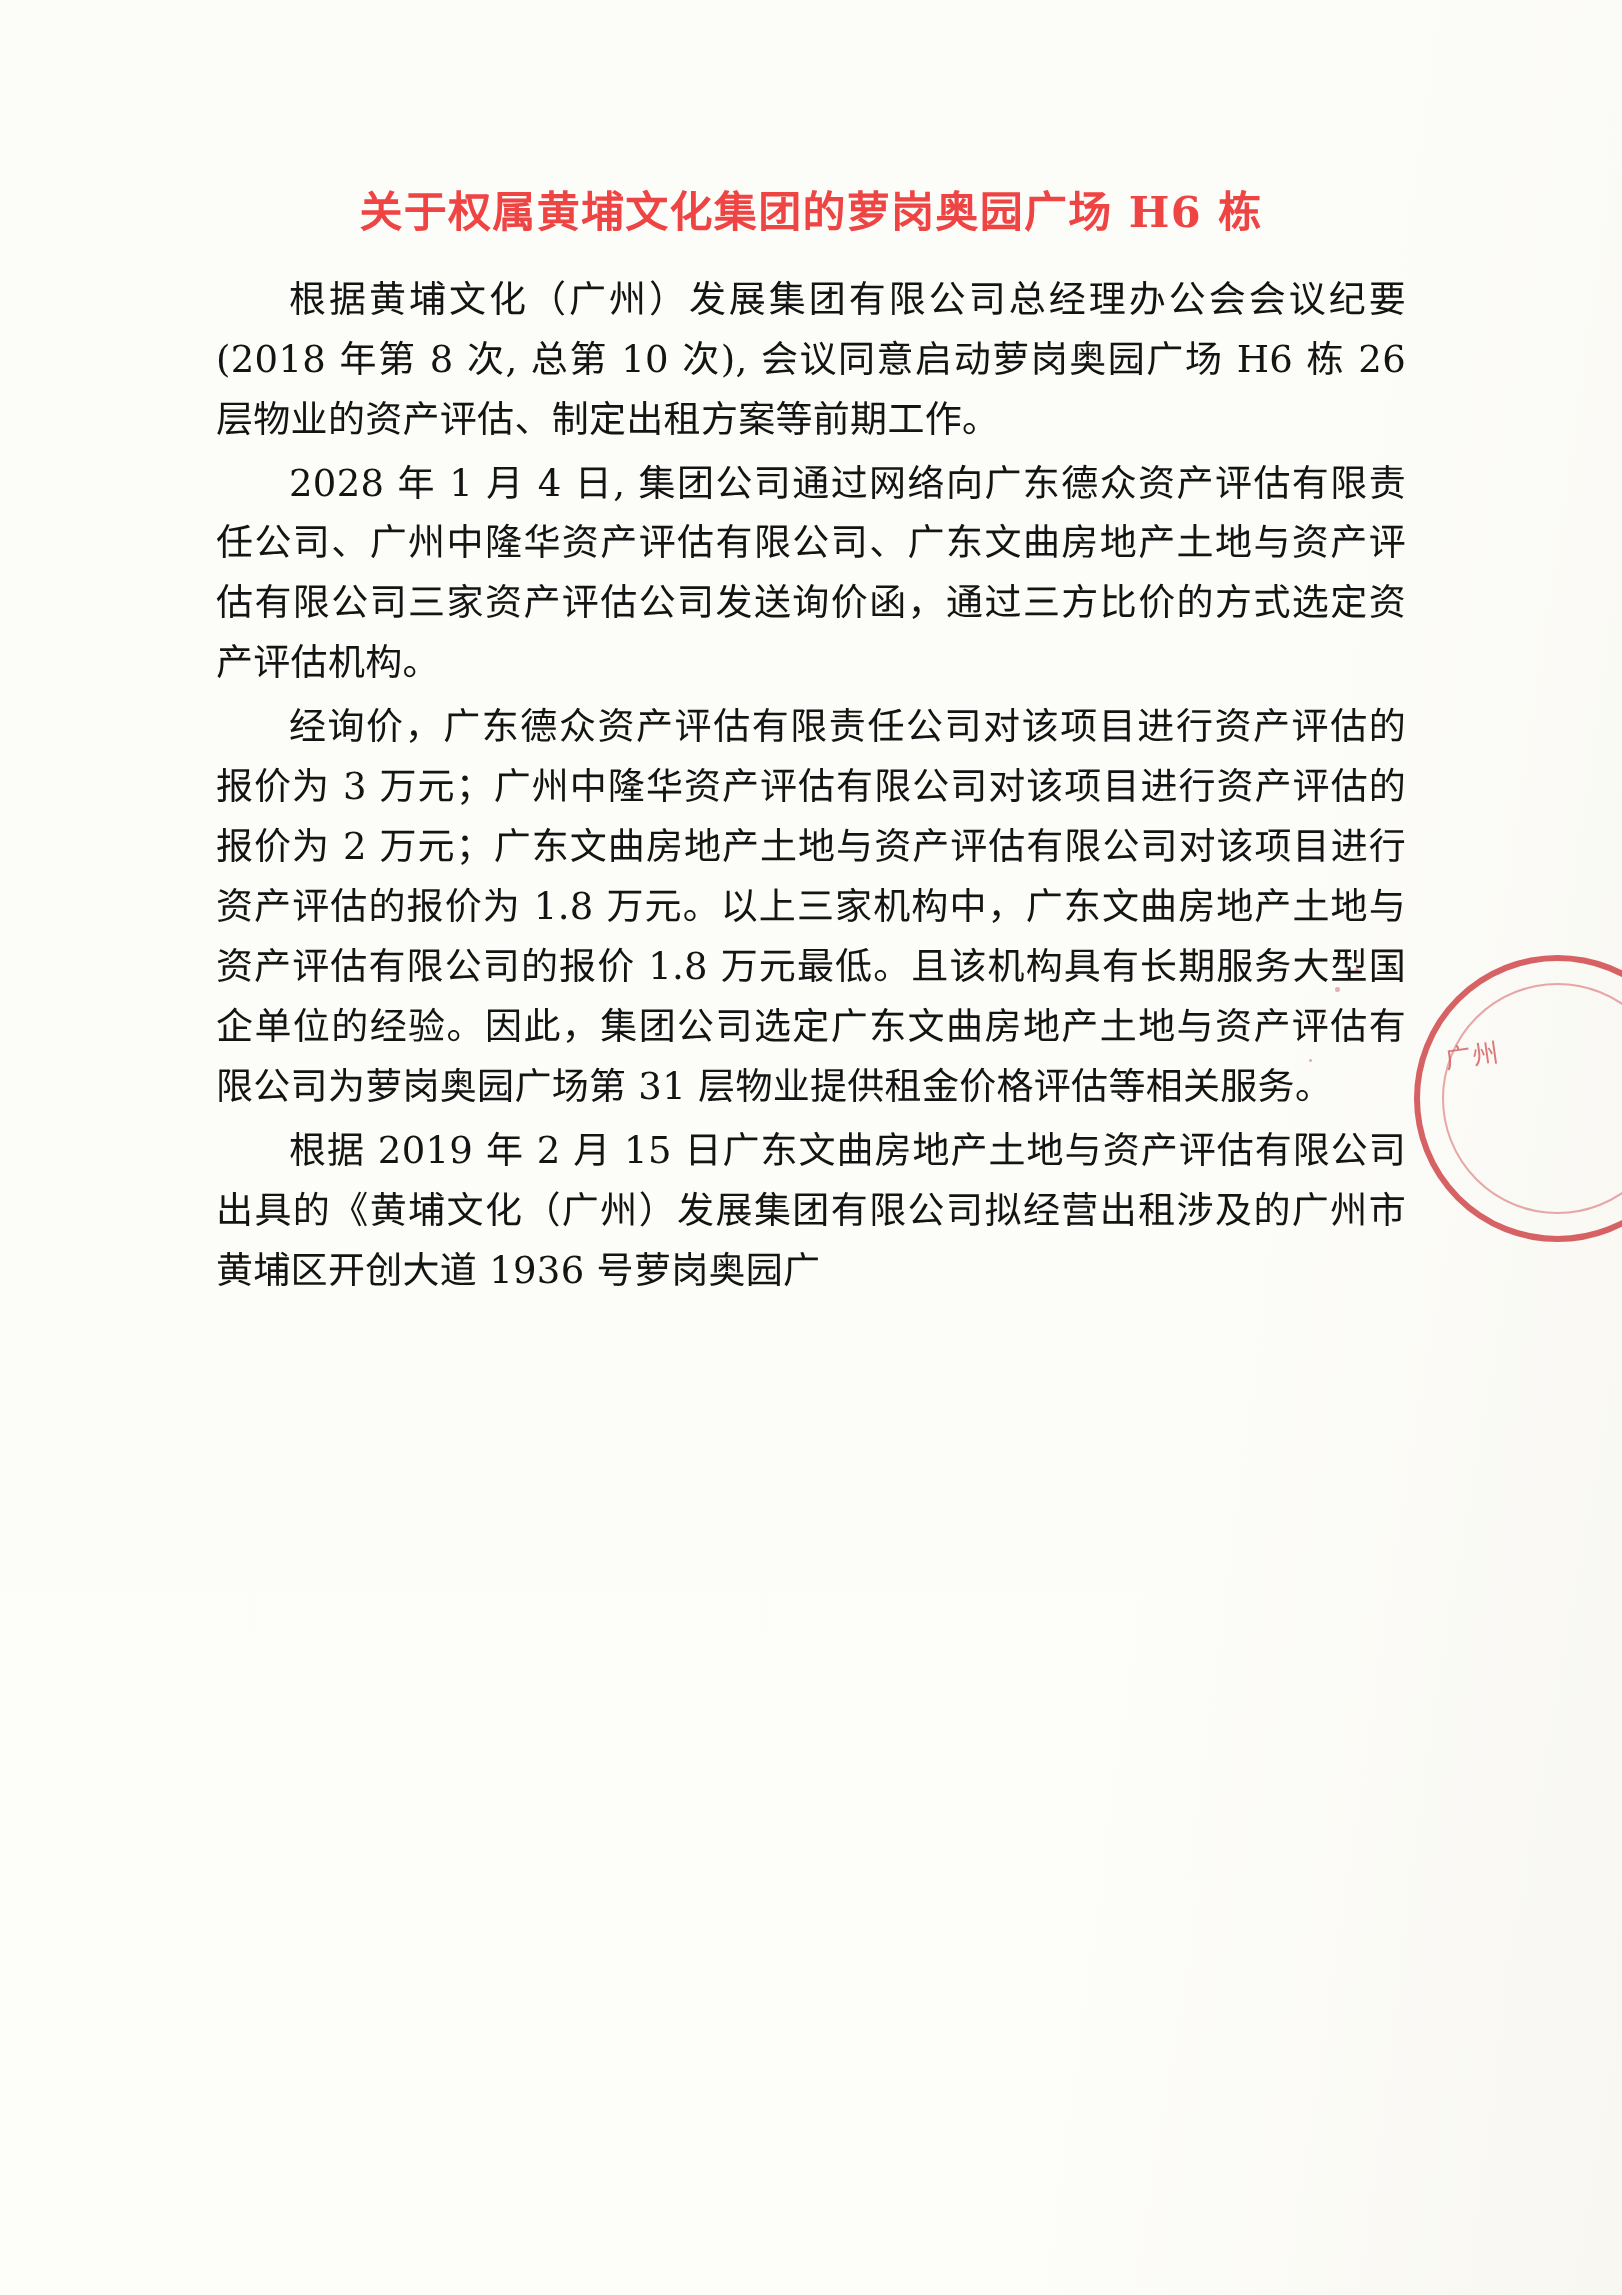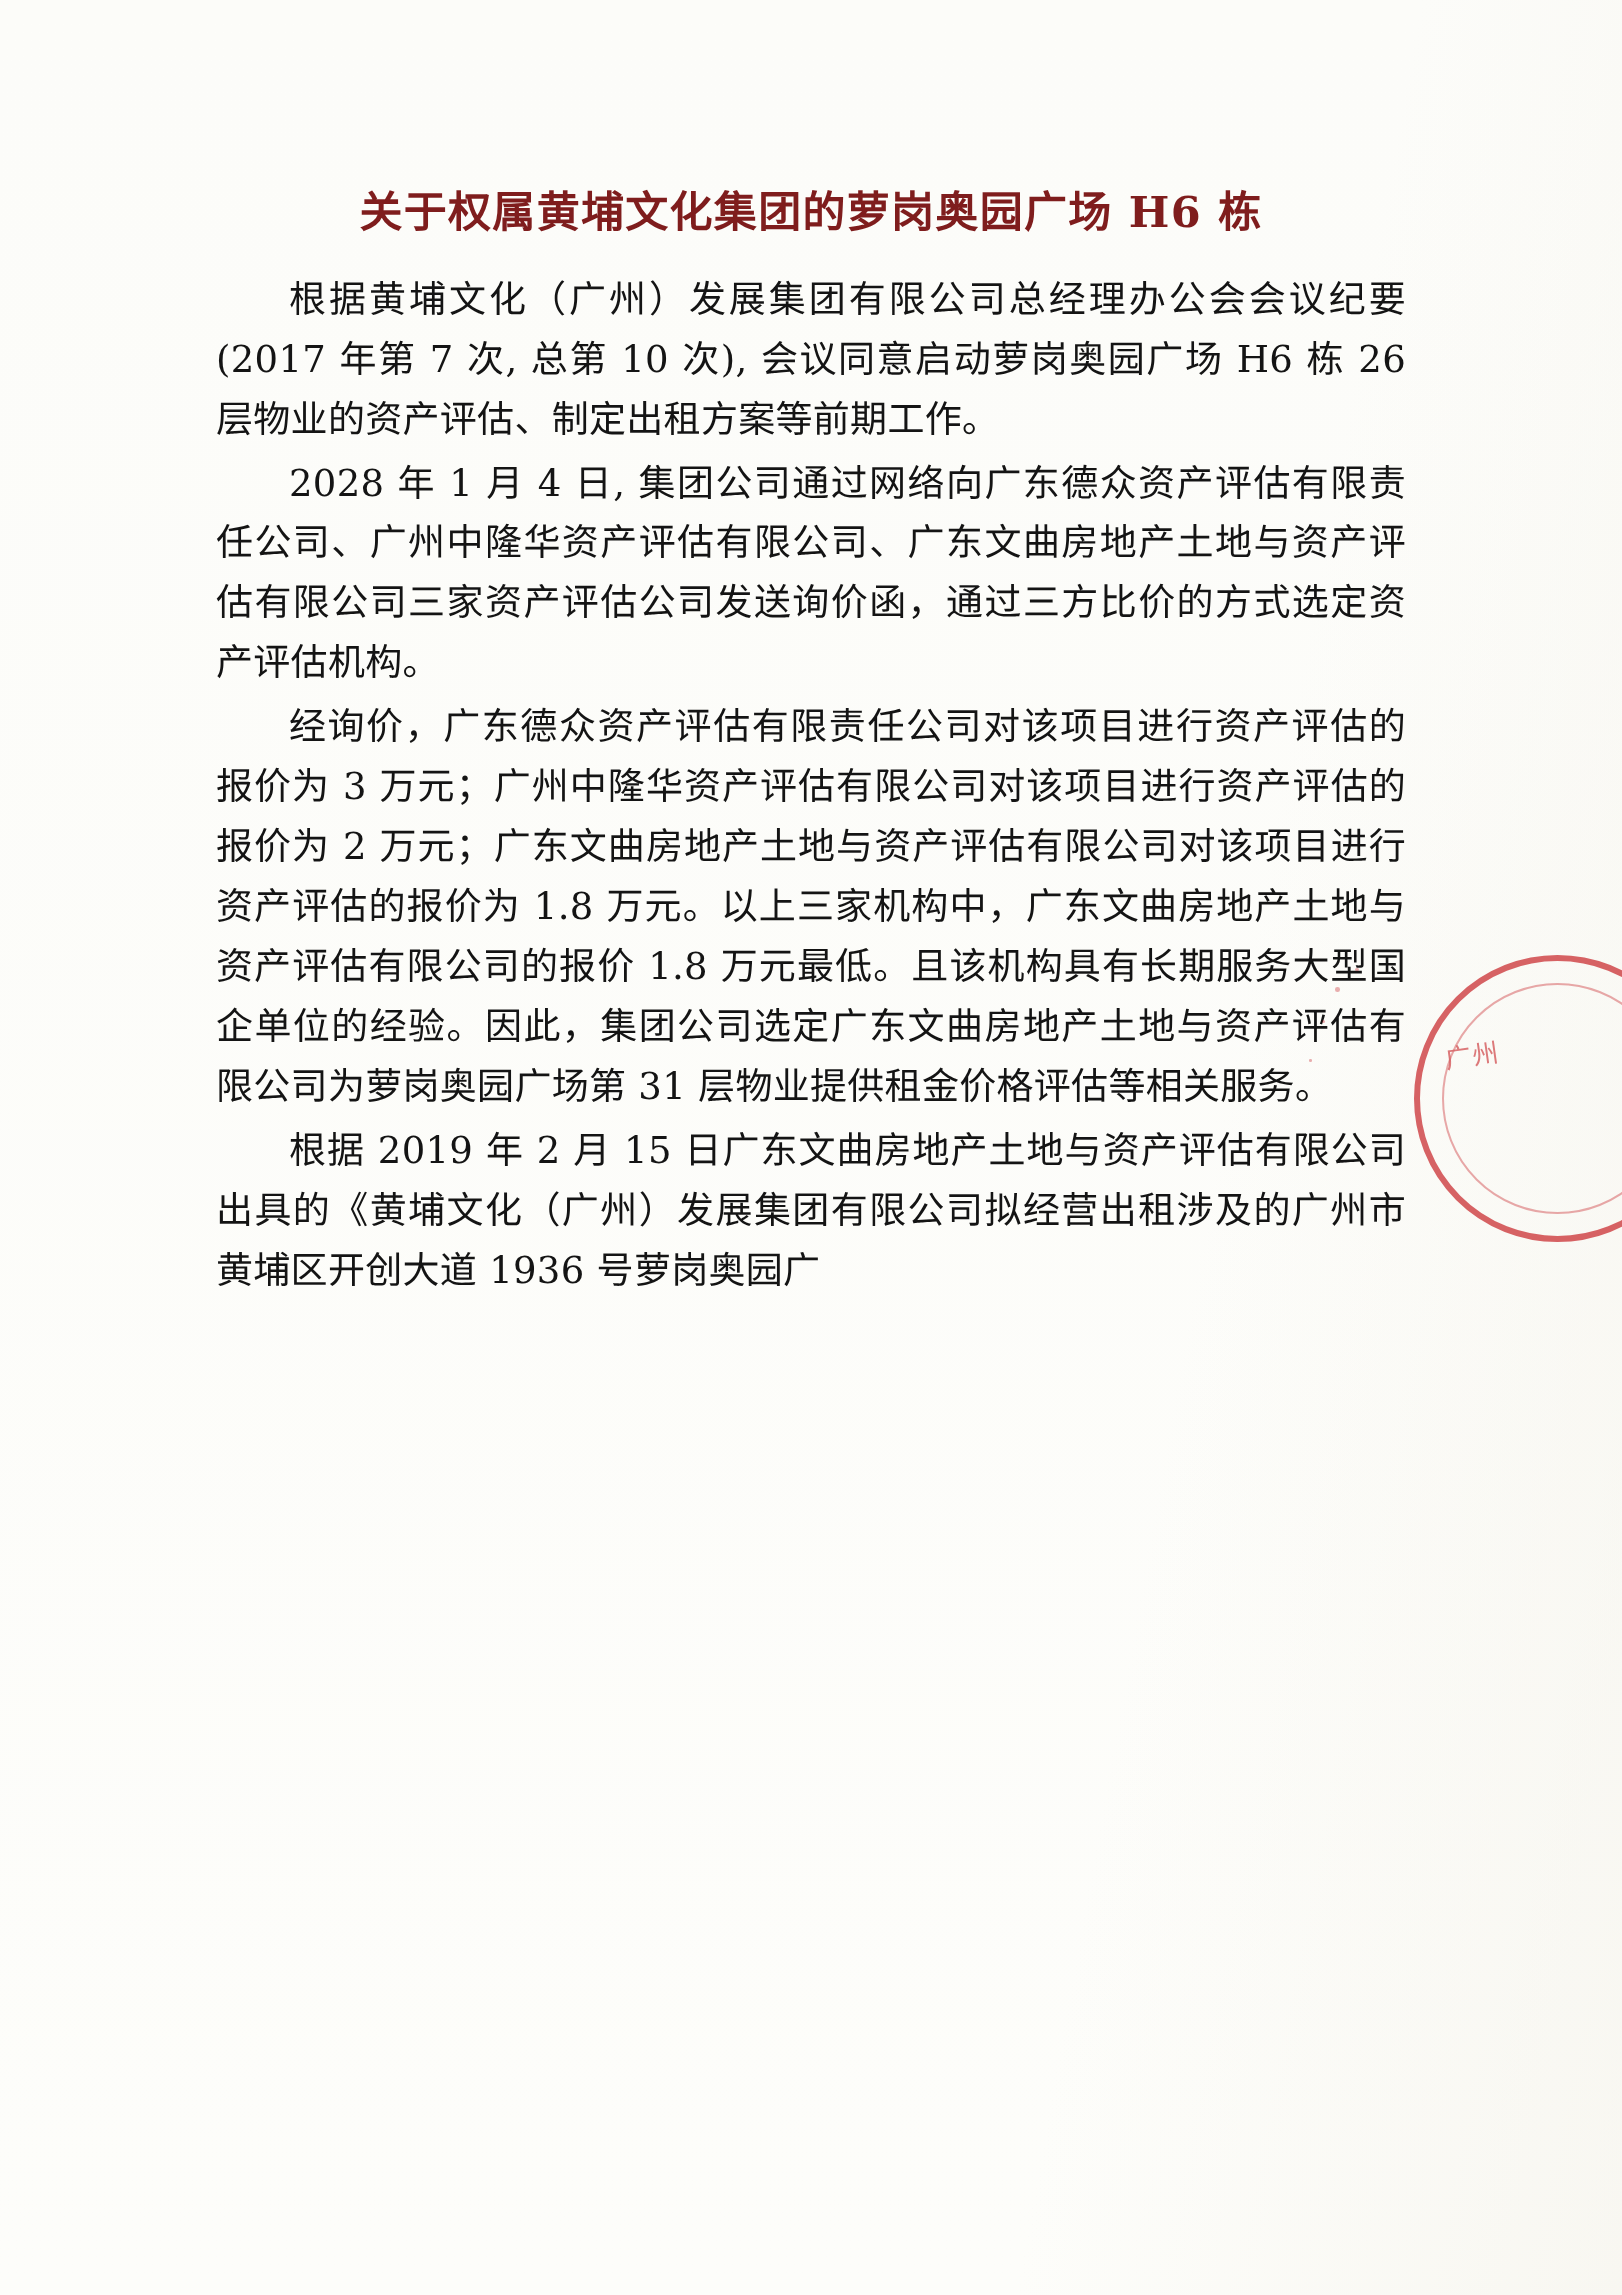--- a/index.html
+++ b/index.html
@@ -35,21 +35,21 @@
     top: 183px;
     width: 1190px;
   }
   .doc-title {
     text-align: center;
     font-family: "DejaVu Serif", "Liberation Serif", serif;
     font-weight: 700;
     font-size: 43px;
     line-height: 1.38;
     letter-spacing: 1.3px;
-    color: #7f1d1d;
+    color: #ef4444;
     margin: 0 0 3.9px 0;
   }
   .doc-title .line {
     display: block;
   }
   .body-block {
     margin-top: 27.5px;
   }
   p.para {
     margin: 0 0 3.9px 0;
@@ -109,21 +109,21 @@
 <div class="page">
   <div class="paper-tint"></div>
 
   <div class="content">
 
     <h1 class="doc-title">
       <span class="line">关于权属黄埔文化集团的萝岗奥园广场 H6 栋</span>
     </h1>
 
     <div class="body-block">
-      <p class="para">根据黄埔文化（广州）发展集团有限公司总经理办公会会议纪要(2017 年第 7 次, 总第 10 次), 会议同意启动萝岗奥园广场 H6 栋 26 层物业的资产评估、制定出租方案等前期工作。</p>
+      <p class="para">根据黄埔文化（广州）发展集团有限公司总经理办公会会议纪要(2018 年第 8 次, 总第 10 次), 会议同意启动萝岗奥园广场 H6 栋 26 层物业的资产评估、制定出租方案等前期工作。</p>
       <p class="para">2028 年 1 月 4 日, 集团公司通过网络向广东德众资产评估有限责任公司、广州中隆华资产评估有限公司、广东文曲房地产土地与资产评估有限公司三家资产评估公司发送询价函，通过三方比价的方式选定资产评估机构。</p>
       <p class="para">经询价，广东德众资产评估有限责任公司对该项目进行资产评估的报价为 3 万元；广州中隆华资产评估有限公司对该项目进行资产评估的报价为 2 万元；广东文曲房地产土地与资产评估有限公司对该项目进行资产评估的报价为 1.8 万元。以上三家机构中，广东文曲房地产土地与资产评估有限公司的报价 1.8 万元最低。且该机构具有长期服务大型国企单位的经验。因此，集团公司选定广东文曲房地产土地与资产评估有限公司为萝岗奥园广场第 31 层物业提供租金价格评估等相关服务。</p>
       <p class="para">根据 2019 年 2 月 15 日广东文曲房地产土地与资产评估有限公司出具的《黄埔文化（广州）发展集团有限公司拟经营出租涉及的广州市黄埔区开创大道 1936 号萝岗奥园广</p>
     </div>
   </div>
 
   <div class="seal">
     <div class="seal-inner"></div>
     <div class="seal-text">广州</div>
     <span class="seal-speck a"></span>

